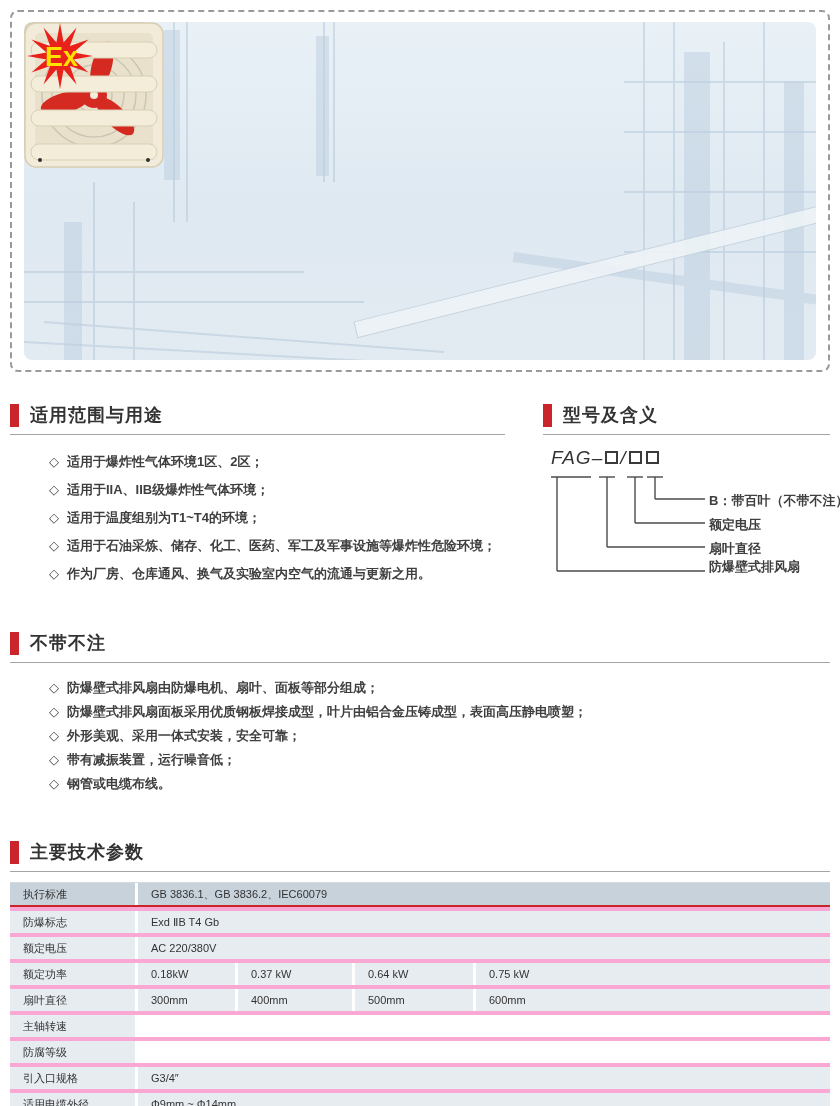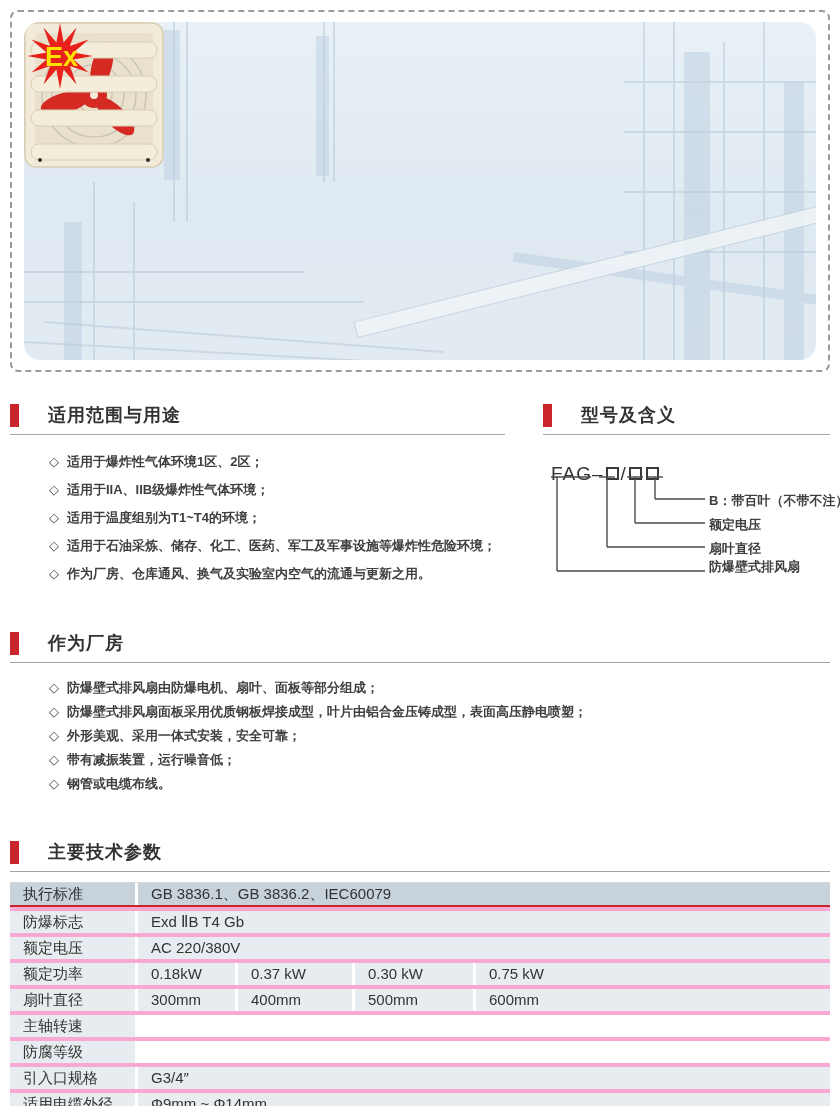--- a/index.html
+++ b/index.html
@@ -7,53 +7,53 @@
     width:840px; height:1106px; background:#ffffff; overflow:hidden;
     font-family:"Liberation Sans","DejaVu Sans",sans-serif; color:#3f3f3f;
   }
   
   .hero-wrap {
     position:relative; margin:10px 10px 0 10px; height:362px;
     border:2px dashed #9a9a9a; border-radius:8px;
   }
   .hero-photo {
     position:absolute; left:12px; top:10px; right:12px; bottom:10px;
-    border-radius:16px; overflow:hidden;
+    border-radius:8px; overflow:hidden;
     background:linear-gradient(180deg,#e9f1f7 0%,#dfe9f1 55%,#e3ebf2 100%);
     padding-left:27px;
   }
   .hero-photo svg { position:absolute; left:0; top:0; }
   .fan-left { position:absolute; left:218px; top:111px; }
   .fan-right { position:absolute; left:424px; top:108px; }
   .ex-logo { position:absolute; left:700px; top:20px; }
   .ex-logo text {
     font-family:"Liberation Sans",sans-serif; font-weight:bold; font-size:27px;
     fill:#ffe100;
   }
   
   .section-head {
-    display:flex; align-items:center; gap:29px;
+    display:flex; align-items:center; gap:11px;
     border-bottom:1px solid #a5a5a5; padding-bottom:7px;
   }
   .red-bar { width:9px; height:23px; background:#c9252b; flex:0 0 auto; }
   .section-title { font-size:18px; font-weight:bold; color:#333; letter-spacing:1px; }
   
   .cols { display:flex; margin:31px 10px 0 10px; }
   .col-left { width:495px; margin-right:38px; flex:0 0 auto; }
   .col-right { flex:1 1 auto; }
   
   .bullet-list { margin-top:13px; }
   .bullet-item { font-size:13px; font-weight:bold; color:#3f3f3f; line-height:28px; white-space:nowrap;margin-left:39px; }
   .bullet-item .diamond { margin-right:8px; font-weight:normal; }
   .features .bullet-item { line-height:24px; }
   
   .model-diagram { position:relative; height:148px; margin-top:12px; }
   .model-code {
-    position:absolute; left:8px; top:16px; font-size:19px; color:#333;
-    letter-spacing:1px; white-space:nowrap;
+    position:absolute; left:8px; top:0; font-size:19px; color:#333;
+    letter-spacing:1px; white-space:nowrap;font-style:italic;
   }
   .code-box {
     display:inline-block; width:13px; height:13px; border:2px solid #3a3a3a;
     margin:0 2px; vertical-align:baseline;
   }
   .model-lines { position:absolute; left:0; top:0; }
   .model-label {
     position:absolute; left:166px; font-size:13px; font-weight:bold;
     color:#3f3f3f; white-space:nowrap;
   }
@@ -63,21 +63,21 @@
   
   .spec-table { margin-top:10px; border-bottom:1px solid #b4bdc6; background:#fff; }
   .spec-row {
     display:grid; grid-template-columns:125px 97px 114px 118px 1fr;
     column-gap:3px; border-top:4px solid #f9a8d4;
   }
   .spec-row.first { border-top:1px solid #d2d9df; }
   .spec-row.redline { border-bottom:2px solid #c9252b; }
   .cell {
     background:#e7ecf1; line-height:22px; height:22px; padding-left:13px;
-    font-size:15px; color:#333; white-space:nowrap;
+    font-size:11px; color:#333; white-space:nowrap;
   }
   .spec-row.head .cell { background:#c7d2db; }
   .cell.span { grid-column:2 / -1; }
 </style>
 </head>
 <body>
 
 <div class="hero-wrap">
   <div class="hero-photo">
 
@@ -234,21 +234,21 @@
       <div class="model-label" style="top:69px">额定电压</div>
       <div class="model-label" style="top:93px">扇叶直径</div>
       <div class="model-label" style="top:111px">防爆壁式排风扇</div>
     </div>
   </div>
 </div>
 
 <div class="features">
   <div class="section-head">
     <span class="red-bar"></span>
-    <span class="section-title">作为厂房</span>
+    <span class="section-title">不带不注</span>
   </div>
   <div class="bullet-list">
     <div class="bullet-item"><span class="diamond">◇</span><span>防爆壁式排风扇由防爆电机、扇叶、面板等部分组成；</span></div>
     <div class="bullet-item"><span class="diamond">◇</span><span>防爆壁式排风扇面板采用优质钢板焊接成型，叶片由铝合金压铸成型，表面高压静电喷塑；</span></div>
     <div class="bullet-item"><span class="diamond">◇</span><span>外形美观、采用一体式安装，安全可靠；</span></div>
     <div class="bullet-item"><span class="diamond">◇</span><span>带有减振装置，运行噪音低；</span></div>
     <div class="bullet-item"><span class="diamond">◇</span><span>钢管或电缆布线。</span></div>
   </div>
 </div>
 
@@ -267,21 +267,21 @@
       <div class="cell span">Exd ⅡB T4 Gb</div>
     </div>
     <div class="spec-row">
       <div class="cell label">额定电压</div>
       <div class="cell span">AC 220/380V</div>
     </div>
     <div class="spec-row">
       <div class="cell label">额定功率</div>
       <div class="cell">0.18kW</div>
       <div class="cell">0.37 kW</div>
-      <div class="cell">0.30 kW</div>
+      <div class="cell">0.64 kW</div>
       <div class="cell">0.75 kW</div>
     </div>
     <div class="spec-row">
       <div class="cell label">扇叶直径</div>
       <div class="cell">300mm</div>
       <div class="cell">400mm</div>
       <div class="cell">500mm</div>
       <div class="cell">600mm</div>
     </div>
     <div class="spec-row">

